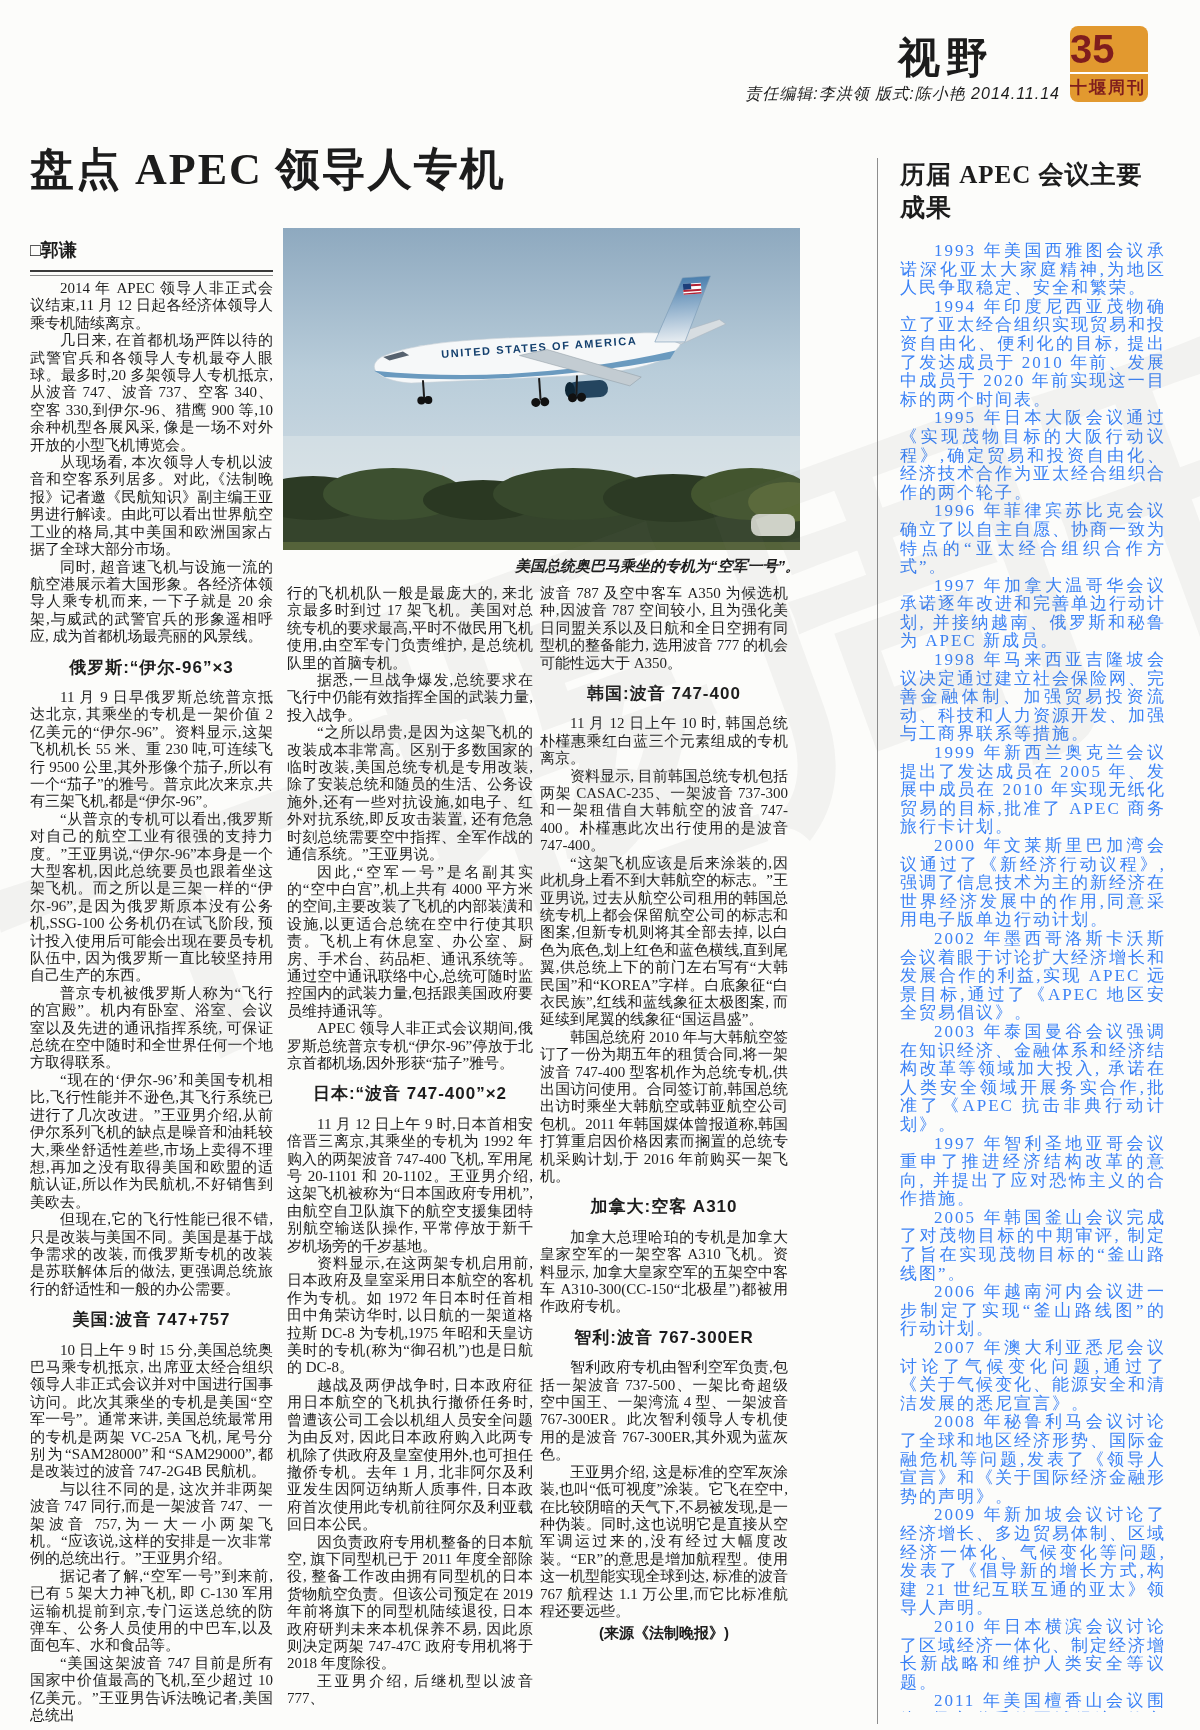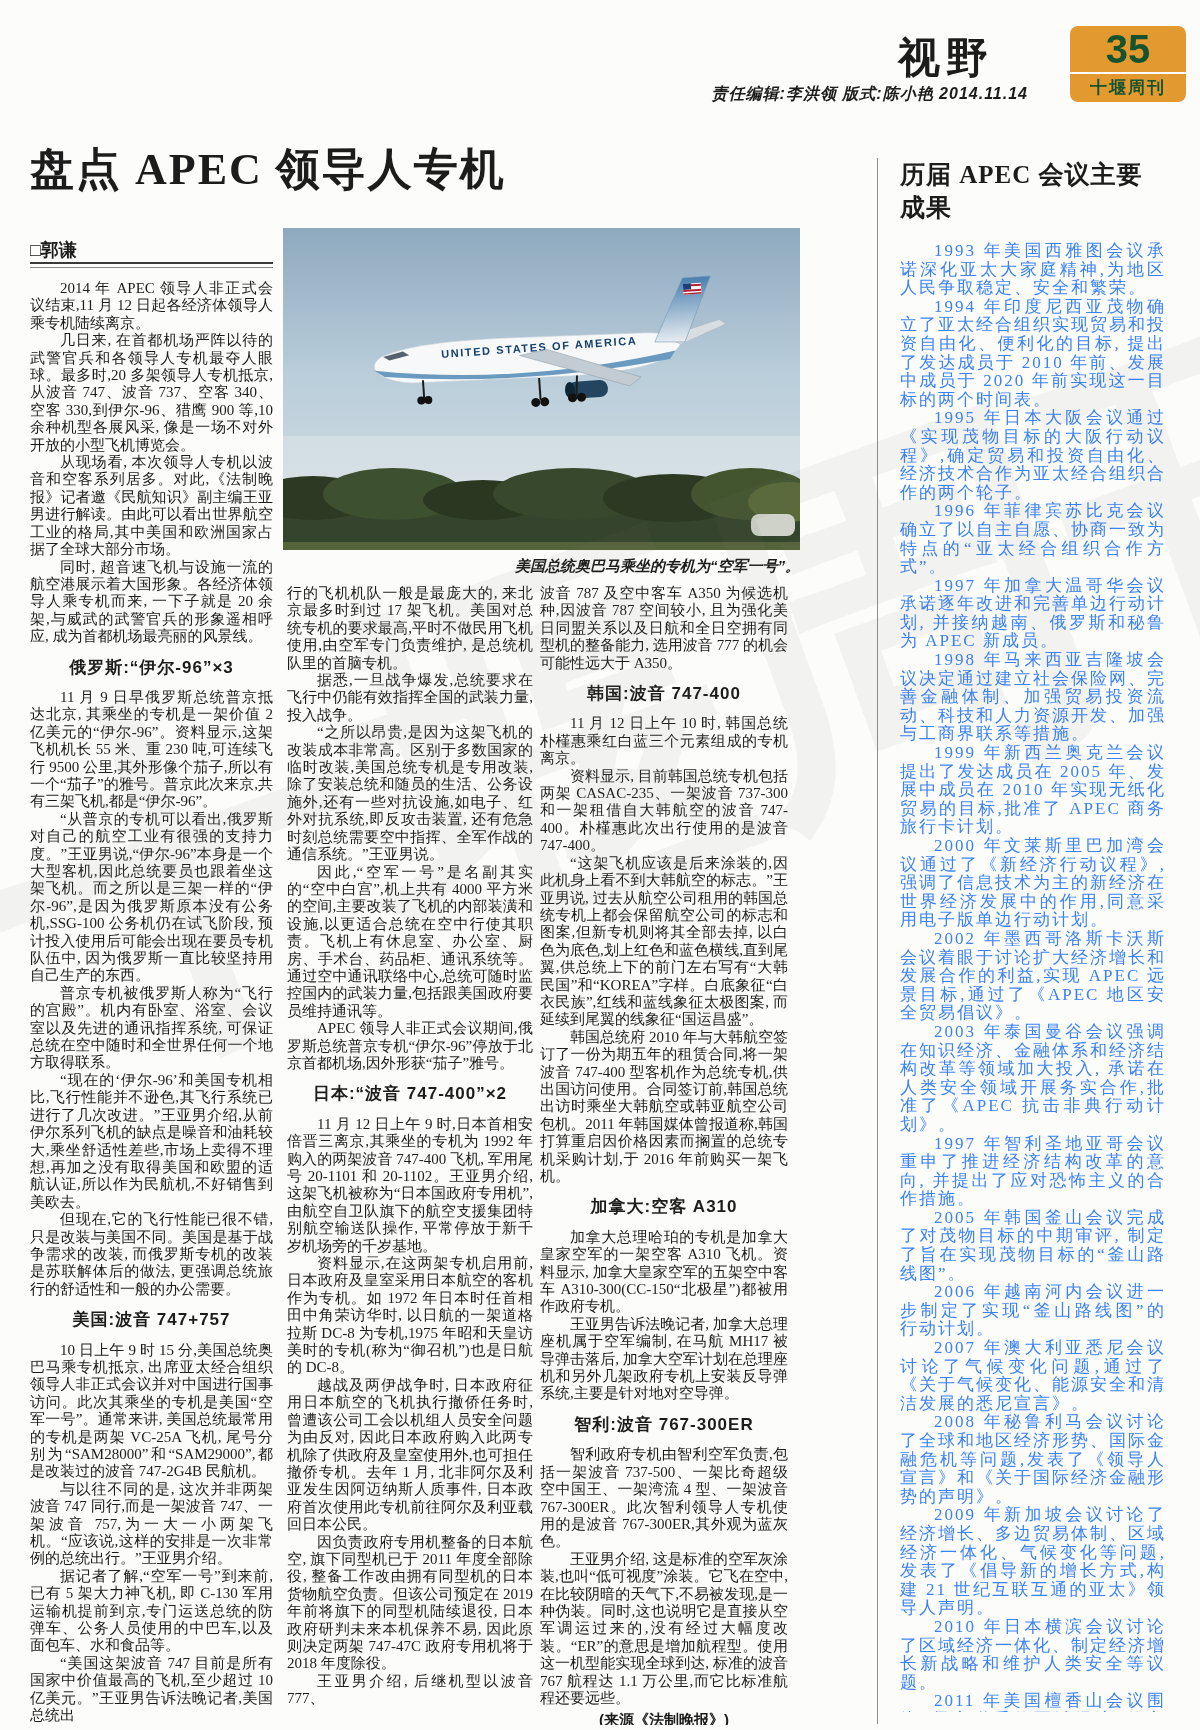--- a/index.html
+++ b/index.html
@@ -7,37 +7,37 @@
     position:relative;width:1200px;height:1730px;margin:0 auto;
     background:#fcfcfa;overflow:hidden;color:#1c1c1c;
     font-family:"Liberation Sans","DejaVu Sans",sans-serif;
   }
   
   .masthead-label{
     position:absolute;left:898px;top:30px;font-size:42px;font-weight:bold;
     font-family:"Liberation Serif","DejaVu Serif",serif;letter-spacing:6px;
   }
   .page-badge{
-    position:absolute;left:1070px;top:26px;width:116px;height:76px;
-    background:#e2992f;border-radius:8px;color:#14532d;text-align:center;overflow:hidden;
+    position:absolute;left:1070px;top:26px;width:78px;height:76px;
+    background:#e2992f;border-radius:8px;color:#7f1d1d;overflow:hidden;
   }
   .badge-num{font-size:40px;font-weight:bold;line-height:46px;border-bottom:2px solid #fff;}
   .badge-name{font-size:17px;font-weight:bold;line-height:27px;letter-spacing:2px;}
   .editor-line{
-    position:absolute;left:508px;top:84px;width:520px;text-align:right;
-    font-size:16px;font-weight:bold;font-style:italic;letter-spacing:1px;
+    position:absolute;left:540px;top:84px;width:520px;text-align:right;
+    font-size:16px;font-weight:normal;font-style:italic;letter-spacing:1px;
   }
   
   .article-title{
     position:absolute;left:30px;top:140px;font-size:44px;font-weight:bold;
     letter-spacing:2px;font-family:"Liberation Serif","DejaVu Serif",serif;
   }
   .byline{
     position:absolute;left:30px;top:238px;width:243px;font-size:18px;font-weight:bold;
-    padding-bottom:0;border-bottom:2px solid #3a3a3a;
+    padding-bottom:8px;border-bottom:2px solid #3a3a3a;
   }
   .byline::after{
     content:"";position:absolute;left:0;right:0;bottom:-6px;border-bottom:1px solid #8a8a8a;
   }
   
   .col{
     position:absolute;font-size:15px;line-height:17.4px;text-align:justify;
     overflow:hidden;font-family:"Liberation Serif","DejaVu Serif",serif;
   }
   .col1{left:30px;top:280px;width:243px;height:1445px;}
@@ -199,21 +199,20 @@
     </div>
   <div class="col col3">
       <div class="para noindent">波音 787 及空中客车 A350 为候选机种,因波音 787 空间较小, 且为强化美日同盟关系以及日航和全日空拥有同型机的整备能力, 选用波音 777 的机会可能性远大于 A350。</div>
       <div class="subhead">韩国:波音 747-400</div>
       <div class="para">11 月 12 日上午 10 时, 韩国总统朴槿惠乘红白蓝三个元素组成的专机离京。</div>
       <div class="para">资料显示, 目前韩国总统专机包括两架 CASAC-235、一架波音 737-300 和一架租借自大韩航空的波音 747-400。朴槿惠此次出行使用的是波音 747-400。</div>
       <div class="para">“这架飞机应该是后来涂装的,因此机身上看不到大韩航空的标志。”王亚男说, 过去从航空公司租用的韩国总统专机上都会保留航空公司的标志和图案,但新专机则将其全部去掉, 以白色为底色,划上红色和蓝色横线,直到尾翼,供总统上下的前门左右写有“大韩民国”和“KOREA”字样。白底象征“白衣民族”,红线和蓝线象征太极图案, 而延续到尾翼的线象征“国运昌盛”。</div>
       <div class="para">韩国总统府 2010 年与大韩航空签订了一份为期五年的租赁合同,将一架波音 747-400 型客机作为总统专机,供出国访问使用。合同签订前,韩国总统出访时乘坐大韩航空或韩亚航空公司包机。2011 年韩国媒体曾报道称,韩国打算重启因价格因素而搁置的总统专机采购计划,于 2016 年前购买一架飞机。</div>
       <div class="subhead">加拿大:空客 A310</div>
       <div class="para">加拿大总理哈珀的专机是加拿大皇家空军的一架空客 A310 飞机。资料显示, 加拿大皇家空军的五架空中客车 A310-300(CC-150“北极星”)都被用作政府专机。</div>
-      <div class="para">王亚男告诉法晚记者, 加拿大总理座机属于空军编制, 在马航 MH17 被导弹击落后, 加拿大空军计划在总理座机和另外几架政府专机上安装反导弹系统,主要是针对地对空导弹。</div>
       <div class="subhead">智利:波音 767-300ER</div>
       <div class="para">智利政府专机由智利空军负责,包括一架波音 737-500、一架比奇超级空中国王、一架湾流 4 型、一架波音 767-300ER。此次智利领导人专机使用的是波音 767-300ER,其外观为蓝灰色。</div>
       <div class="para">王亚男介绍, 这是标准的空军灰涂装,也叫“低可视度”涂装。它飞在空中,在比较阴暗的天气下,不易被发现,是一种伪装。同时,这也说明它是直接从空军调运过来的,没有经过大幅度改装。“ER”的意思是增加航程型。使用这一机型能实现全球到达, 标准的波音 767 航程达 1.1 万公里,而它比标准航程还要远些。</div>
       <div class="source-line">(来源《法制晚报》)</div>
     </div>
 
   <div class="sidebar-rule"></div>
   <div class="sidebar">
     <div class="sidebar-title">历届 APEC 会议主要成果</div>
     <div class="sidebar-body">

